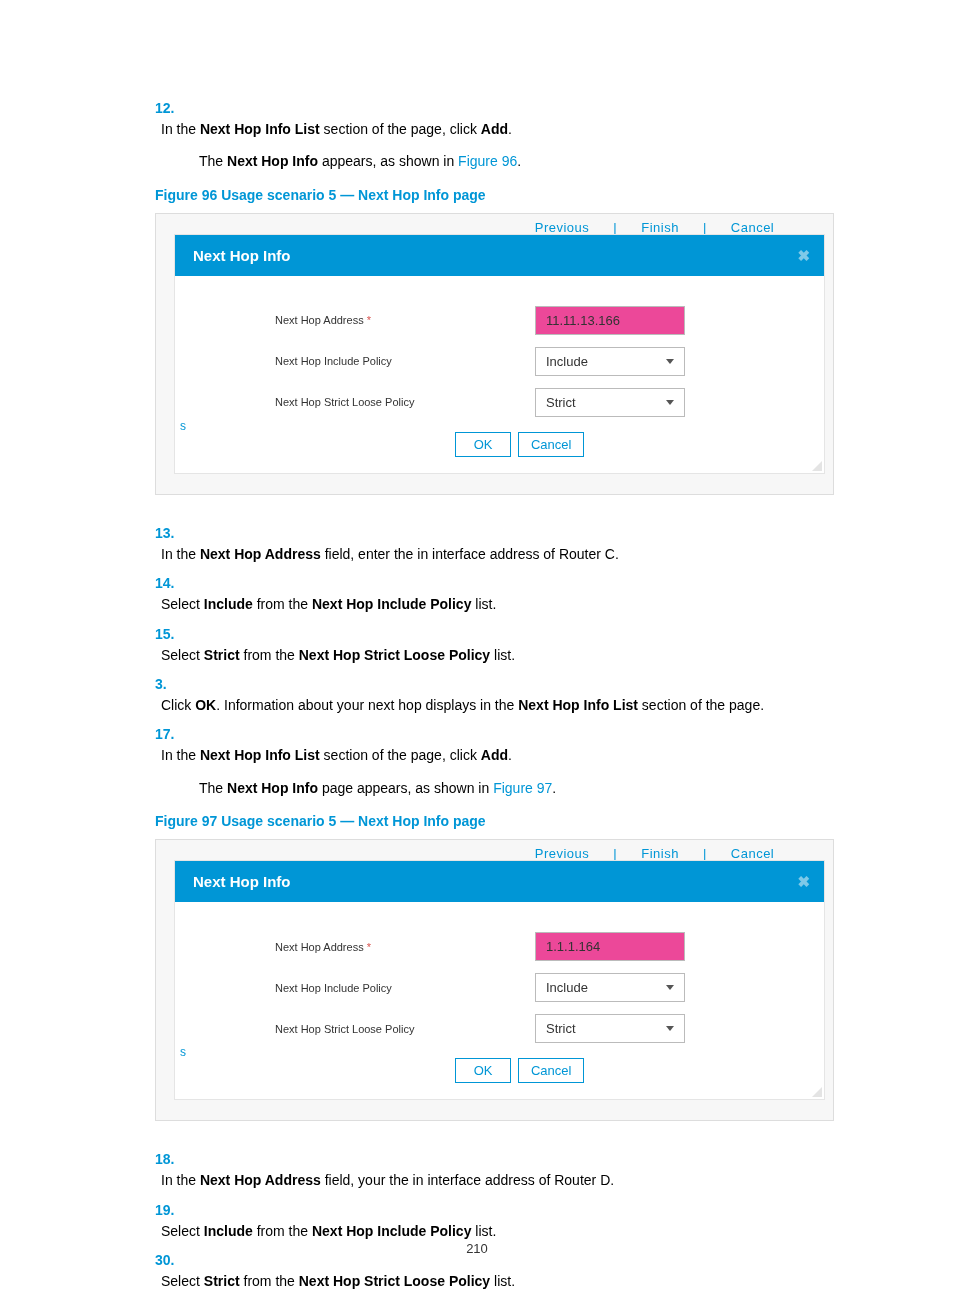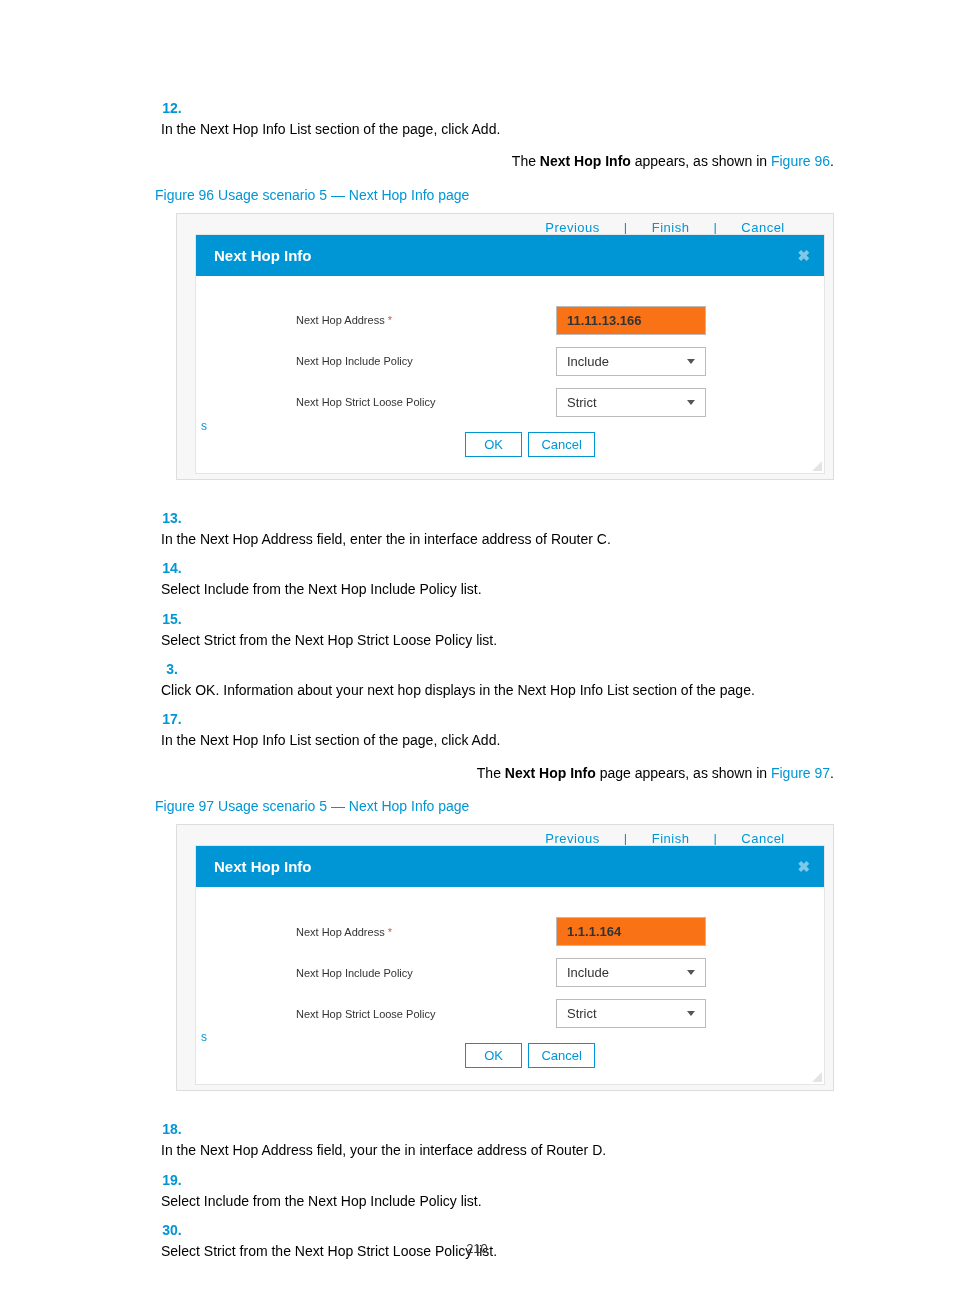--- a/index.html
+++ b/index.html
@@ -12,54 +12,52 @@
     padding: 100px 120px 40px 155px;
     position: relative;
   }
   .step { margin-bottom: 10px; }
   .step-num {
     color: #0096d6;
     font-weight: bold;
     font-size: 14px;
     display: inline-block;
     width: 34px;
-    text-align: center;
+    text-align: left;
     vertical-align: top;
   }
   .step-text {
     display: inline-block;
     font-size: 14px;
     line-height: 1.6;
     width: calc(100% - 44px);
     margin-left: 6px;
     vertical-align: top;
   }
-  .step-text b { font-weight: normal; }
+  .step-text b { font-weight: bold; }
   .step-subtext {
     margin-left: 44px;
     font-size: 14px;
     line-height: 1.6;
     margin-top: 8px;
     margin-bottom: 14px;
-    text-align: right;
   }
   .fig-link { color: #0096d6; }
   .figure-caption {
     color: #0096d6;
-    font-weight: normal;
+    font-weight: bold;
     font-size: 14px;
     margin-top: 14px;
     margin-bottom: 10px;
   }
   .dialog-shell {
     border: 1px solid #ddd;
     background: #f7f7f7;
-    padding-bottom: 5px;
+    padding-bottom: 20px;
     margin-bottom: 30px;
-    margin-left: 21px;
   }
   .wizard-row {
     text-align: center;
     font-size: 13px;
     color: #0096d6;
     padding-top: 6px;
     padding-left: 320px;
     letter-spacing: 0.5px;
     height: 20px;
     overflow: hidden;
@@ -97,22 +95,21 @@
     font-size: 11px;
     color: #333;
   }
   .req { color: #d9534f; margin-left:3px;}
   .form-input {
     border: 1px solid #bbb;
     padding: 6px 10px;
     font-size: 13px;
     width: 150px;
     color: #333;
-    background:#f97316;
-    font-weight:bold;
+    background:#ec4899;
   }
   .form-select {
     border: 1px solid #bbb;
     padding: 6px 10px;
     font-size: 13px;
     width: 150px;
     color: #333;
     background:#fff;
     position: relative;
   }

